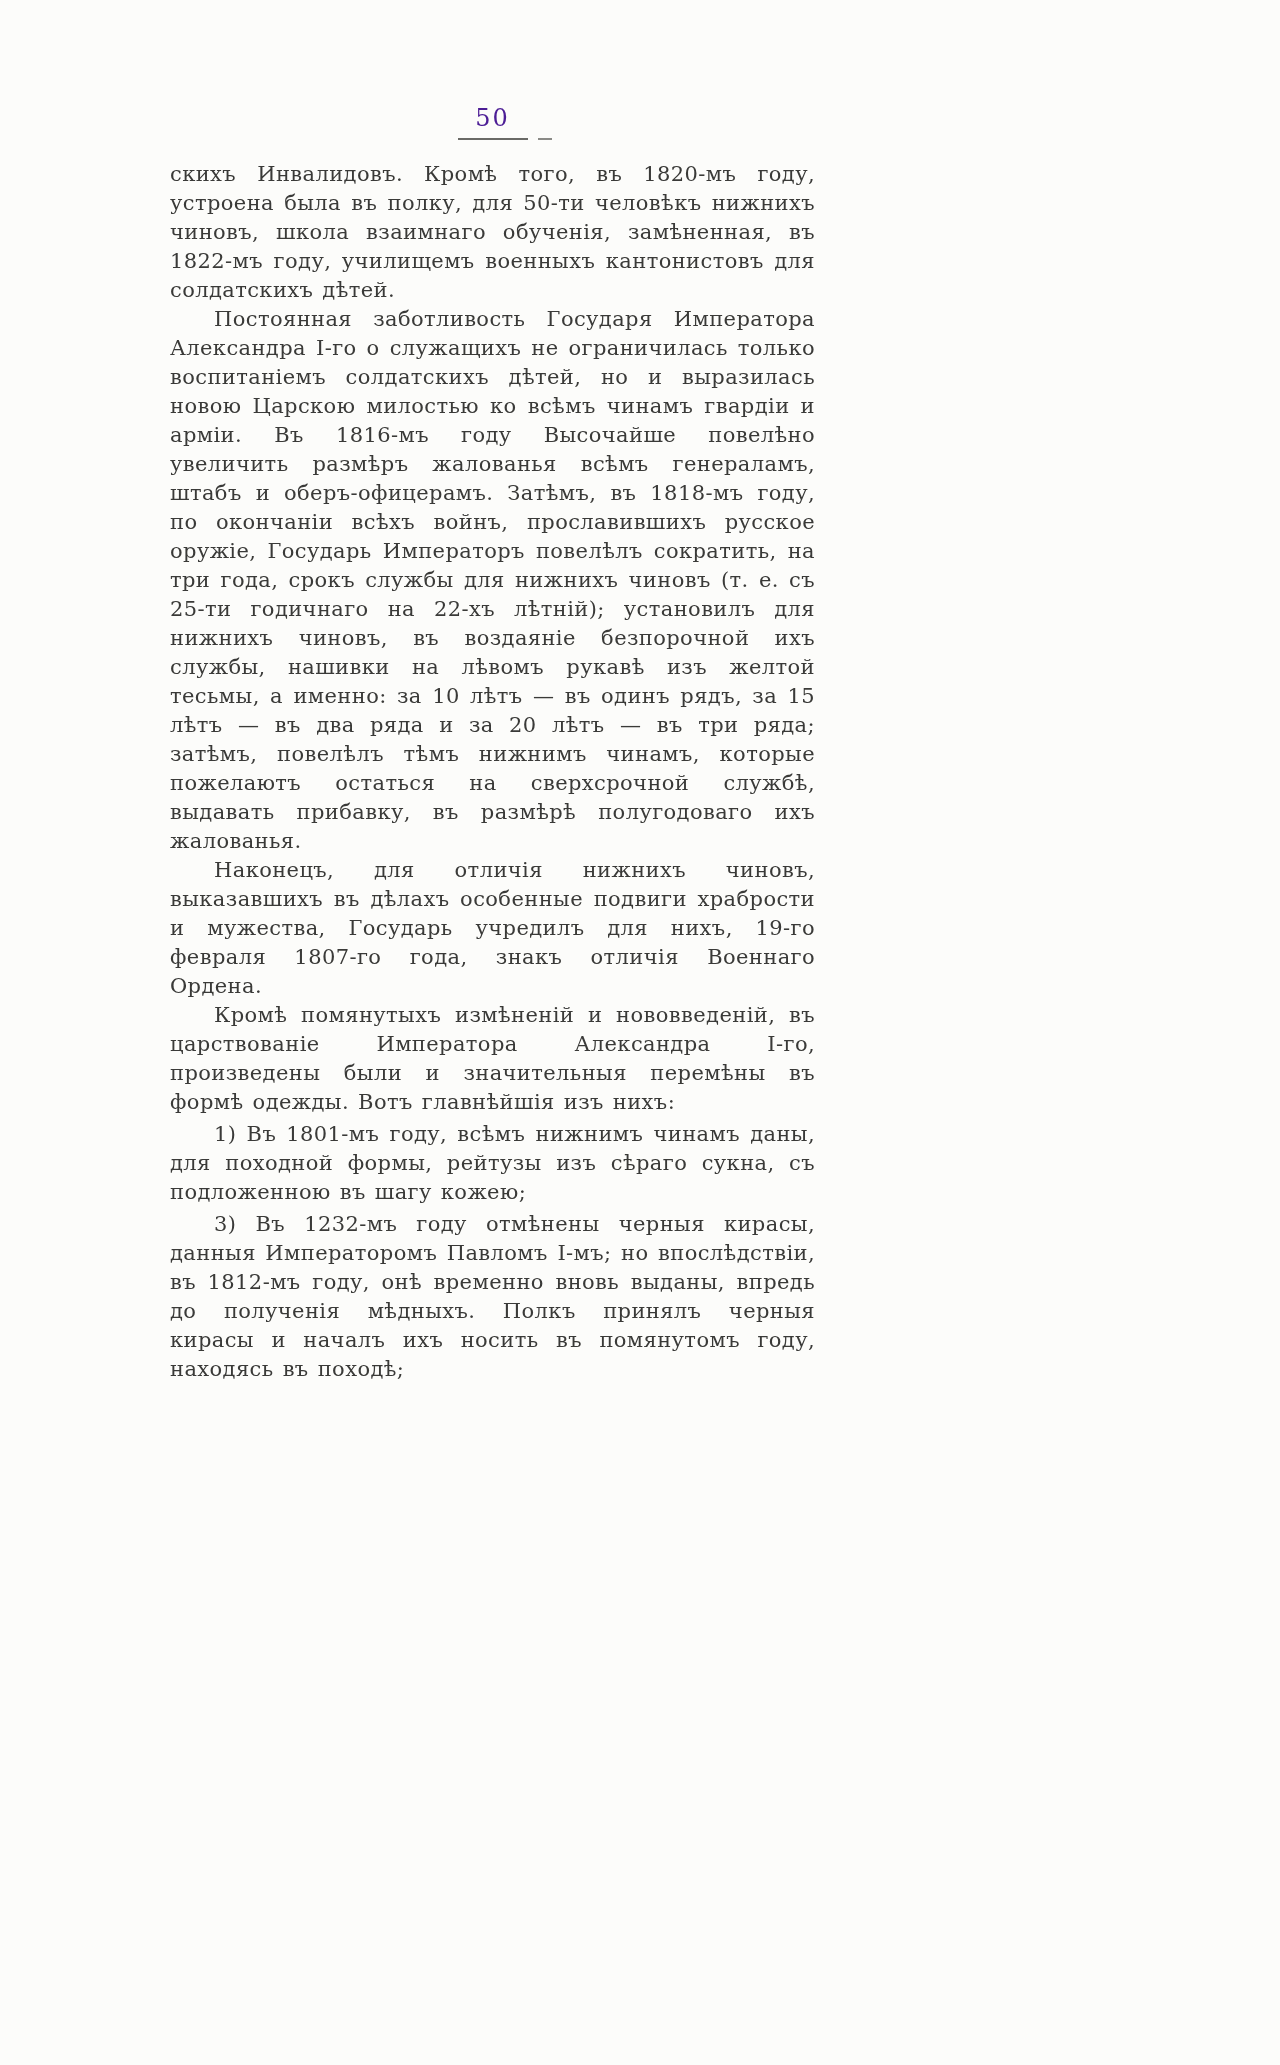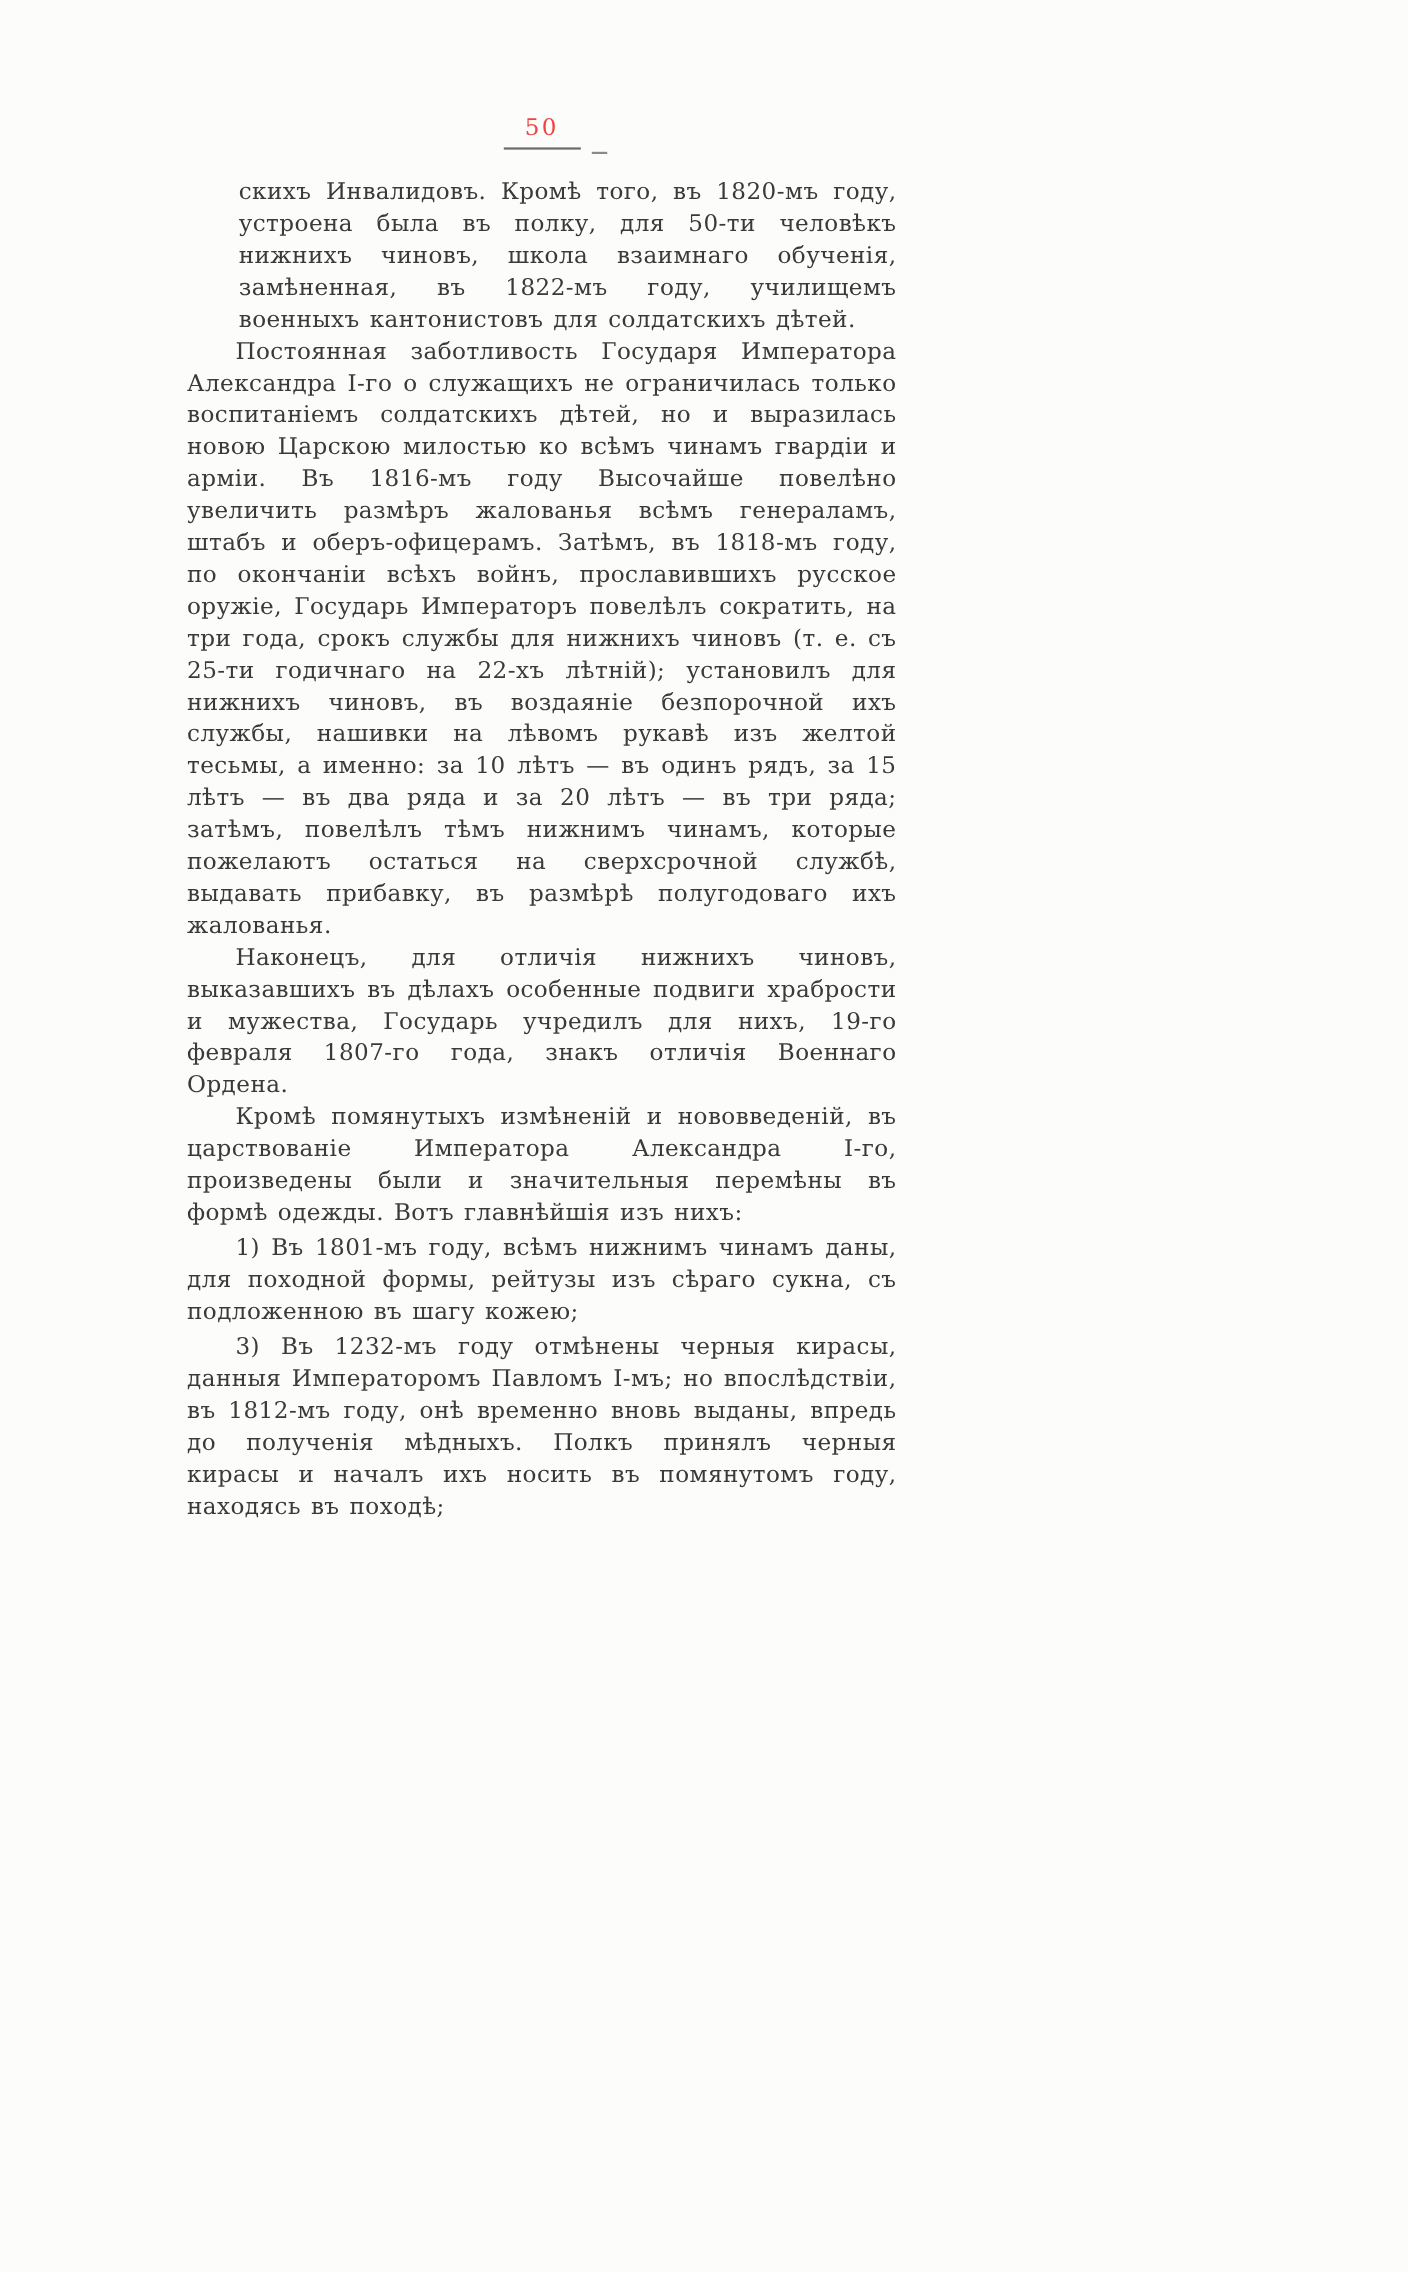--- a/index.html
+++ b/index.html
@@ -19,23 +19,23 @@
   }
   .page-header {
     position: absolute;
     top: 104px;
     left: 170px;
     width: 645px;
     text-align: center;
   }
   .page-number {
     display: inline-block;
-    font-size: 21px;
+    font-size: 24px;
     letter-spacing: 2px;
-    color: #ef4444;
+    color: #4c1d95;
   }
   .page-number-rule {
     margin: 6px auto 0 auto;
     width: 70px;
     height: 0;
     border-top: 2px solid #6a6a66;
   }
   .page-number-tick {
     position: absolute;
     top: 34px;
@@ -55,21 +55,20 @@
     letter-spacing: 0.4px;
     word-spacing: 2px;
   }
   .text-block p {
     margin: 0;
     padding: 0;
     text-indent: 44px;
   }
   .text-block p.no-indent {
     text-indent: 0;
-    margin-left: 47px;
   }
   .text-block p.item {
     margin-top: 3px;
     text-indent: 44px;
   }
 </style>
 </head>
 <body>
 
 <div class="page">

